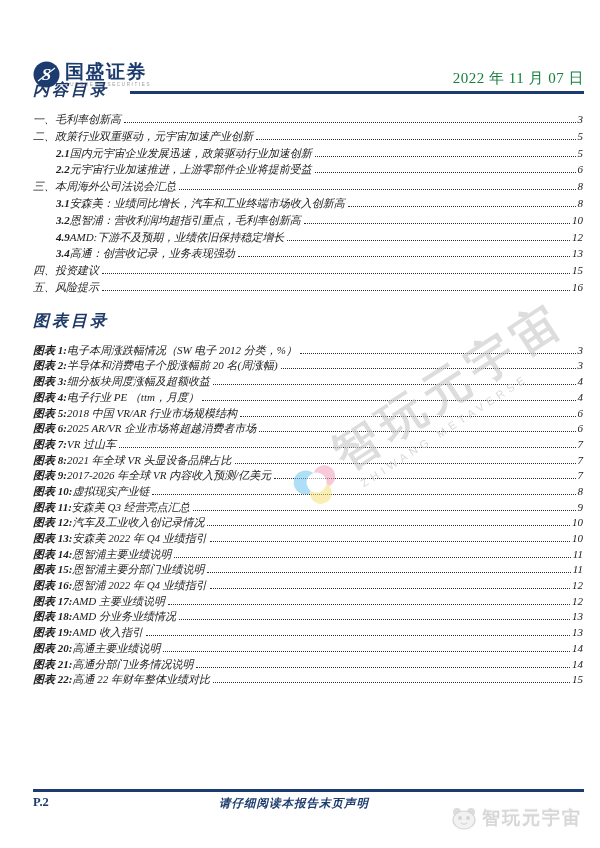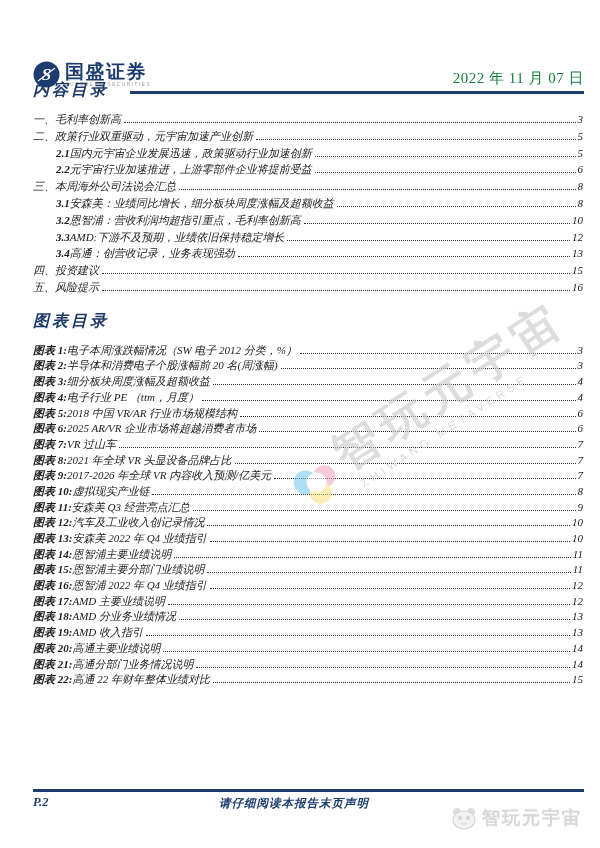--- a/index.html
+++ b/index.html
@@ -37,21 +37,21 @@
   .wm-icon .c1{left:0;top:2px;width:24px;height:24px;background:#6ec6f0;}
   .wm-icon .c2{right:0;top:8px;width:22px;height:22px;background:#f2a0bd;}
   .wm-icon .c3{left:8px;bottom:0;width:22px;height:22px;background:#f5e27a;}
   .wm-icon .c4{left:11px;top:10px;width:20px;height:20px;background:#ffffff;}
   .wm-col{display:flex;flex-direction:column;line-height:1;}
   .wm-big{font-size:46px;font-weight:bold;color:#c7c7c7;opacity:.6;letter-spacing:7px;white-space:nowrap;}
   .wm-sub{font-size:11px;color:#cccccc;opacity:.75;letter-spacing:4.5px;margin:6px 0 0 6px;
           font-family:"Liberation Sans",sans-serif;white-space:nowrap;}
   
   .ftr-rule{position:absolute;left:33px;right:16px;top:789px;height:2.6px;background:#1c3b6e;}
-  .ftr-page{position:absolute;left:33px;top:795px;font-size:12.5px;font-weight:bold;font-style:italic;color:#1c3b6e;}
+  .ftr-page{position:absolute;left:33px;top:795px;font-size:12.5px;font-weight:bold;color:#1c3b6e;}
   .ftr-notice{position:absolute;left:0;right:12px;top:796px;text-align:center;font-size:11.5px;
               font-weight:bold;font-style:italic;color:#1c3b6e;letter-spacing:1px;}
   .ftr-logo{position:absolute;right:18px;top:806px;display:flex;align-items:center;gap:5px;}
   .ftr-logo-txt{font-size:18px;font-weight:bold;color:#d7d7d7;letter-spacing:2px;
                 font-family:"Liberation Sans",sans-serif;
                 text-shadow:0 1px 0 #fff, 0 -1px 0 #eee;}
   .panda{width:26px;height:24px;}
 </style>
 </head>
 <body>
@@ -102,32 +102,32 @@
           <span class="pnum">6</span>
         </div>
         <div class="toc-row">
           <span class="prefix">三、</span>
           <span class="tlabel">本周海外公司法说会汇总</span>
           <span class="leader"></span>
           <span class="pnum">8</span>
         </div>
         <div class="toc-row lvl2">
           <span class="prefix b">3.1</span>
-          <span class="tlabel">安森美：业绩同比增长，细分板块周度涨幅及超额收益</span>
+          <span class="tlabel">安森美：业绩同比增长，汽车和工业终端市场收入创新高</span>
           <span class="leader"></span>
           <span class="pnum">8</span>
         </div>
         <div class="toc-row lvl2">
           <span class="prefix b">3.2</span>
           <span class="tlabel">恩智浦：营收利润均超指引重点，毛利率创新高</span>
           <span class="leader"></span>
           <span class="pnum">10</span>
         </div>
         <div class="toc-row lvl2">
-          <span class="prefix b">3.3</span>
+          <span class="prefix b">4.9</span>
           <span class="tlabel">AMD:下游不及预期，业绩依旧保持稳定增长</span>
           <span class="leader"></span>
           <span class="pnum">12</span>
         </div>
         <div class="toc-row lvl2">
           <span class="prefix b">3.4</span>
           <span class="tlabel">高通：创营收记录，业务表现强劲</span>
           <span class="leader"></span>
           <span class="pnum">13</span>
         </div>

